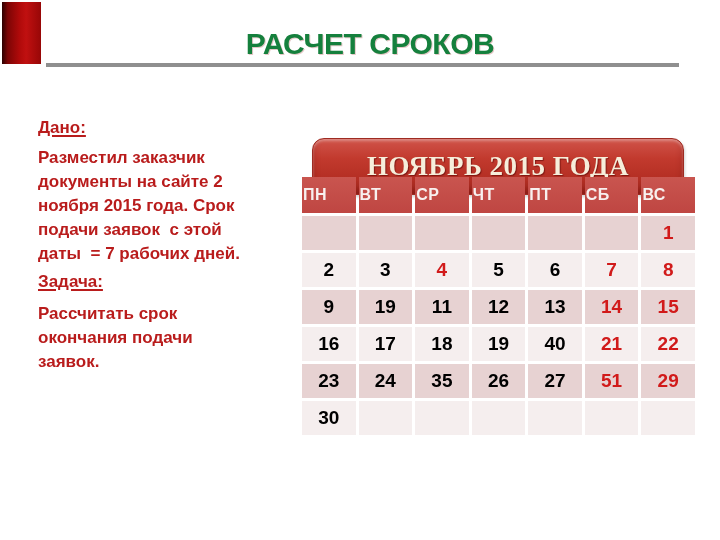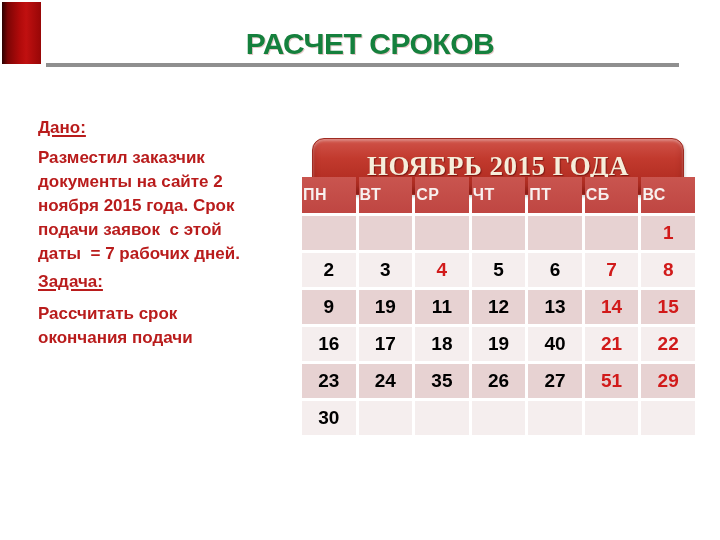--- a/index.html
+++ b/index.html
@@ -131,20 +131,21 @@
       <div>Разместил заказчик</div>
       <div>документы на сайте 2</div>
       <div>ноября 2015 года. Срок</div>
       <div>подачи заявок  с этой</div>
       <div>даты  = 7 рабочих дней.</div>
     </div>
     <div class="heading task">Задача:</div>
     <div class="para">
       <div>Рассчитать срок</div>
       <div>окончания подачи</div>
+      <div>заявок.</div>
     </div>
   </div>
 
   <div class="cal-banner">НОЯБРЬ 2015 ГОДА</div>
 
   <table class="cal-table">
     <thead>
         <tr>
           <th>ПН</th>
           <th>ВТ</th>

